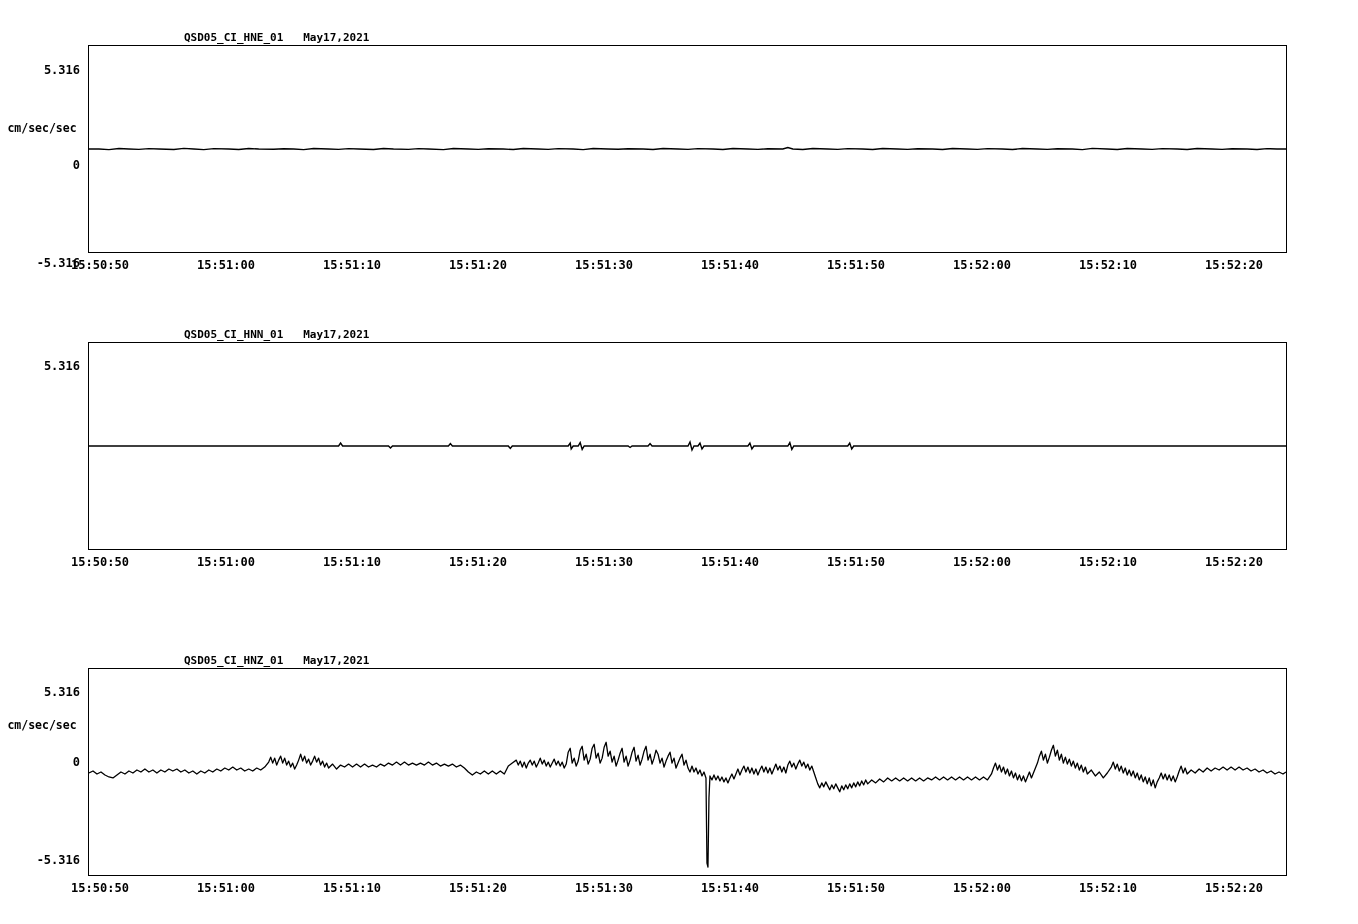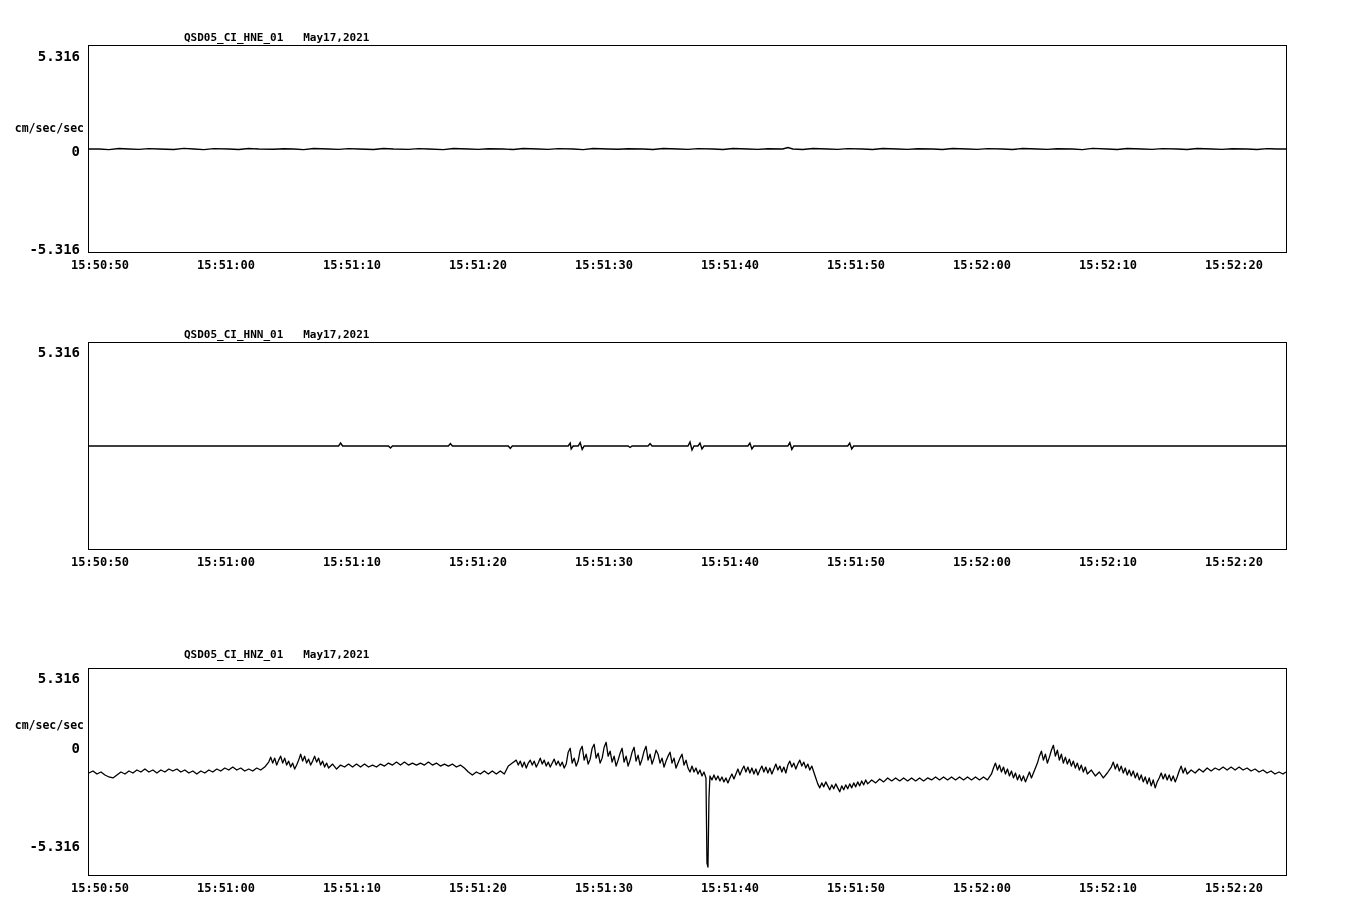--- a/index.html
+++ b/index.html
@@ -42,34 +42,35 @@
   .panel-title {
     position: absolute;
     font-size: 11px;
     font-family: "DejaVu Sans Mono", monospace;
     font-weight: bold;
     white-space: pre;
     letter-spacing: 0px;
   }
   .y-label-top, .y-label-bottom, .y-label-zero {
     position: absolute;
-    font-size: 14px;
+    font-size: 12px;
     font-weight: bold;
     font-family: "DejaVu Sans Mono", monospace;
     text-align: right;
     width: 80px;
     left: 0px;
     white-space: pre;
+    margin-top: 15px;
   }
   .y-units {
     position: absolute;
     font-size: 11.5px;
     font-weight: bold;
     font-family: "DejaVu Sans Mono", monospace;
-    text-align: right;
+    text-align: center;
     width: 84px;
     left: 0px;
     white-space: pre;
   }
   .xaxis {
     position: absolute;
     left: 88px;
     width: 1199px;
     height: 18px;
   }
@@ -135,21 +136,21 @@
       <div class="xtick-label" style="left:516px;">15:51:30</div>
       <div class="xtick-label" style="left:642px;">15:51:40</div>
       <div class="xtick-label" style="left:768px;">15:51:50</div>
       <div class="xtick-label" style="left:894px;">15:52:00</div>
       <div class="xtick-label" style="left:1020px;">15:52:10</div>
       <div class="xtick-label" style="left:1146px;">15:52:20</div>
     </div>
   </div>
 
   <div class="panel" style="top:612px;height:312px;">
-    <div class="panel-title" style="left:184px; top:36px;">QSD05_CI_HNZ_01   May17,2021</div>
+    <div class="panel-title" style="left:184px; top:42px;">QSD05_CI_HNZ_01   May17,2021</div>
     <div class="y-label-top" style="top:58px;">5.316</div>
 
     <div class="plot-frame" style="top:56px;height:208px;">
       <svg class="plot-svg" viewBox="0 0 1199 208" preserveAspectRatio="none">
         <path fill="none" stroke="#000000" stroke-width="1.3" stroke-linejoin="round" d="
         M0,105 L4,103 L8,106 L12,104 L16,107 L20,109 L24,110 L28,107 L32,104 L36,106 L40,103 L44,105 L48,102 L52,104 L56,101 L60,104 L64,102 L68,105 L72,102 L76,104 L80,101 L84,103 L88,101 L92,104 L96,102 L100,105 L104,103 L108,106 L112,103 L116,105 L120,102 L124,104 L128,101 L132,103 L136,100 L140,102 L144,99 L148,102 L152,100 L156,103 L160,101 L164,103 L168,100 L172,102
         L176,99 L180,94 L182,89 L184,95 L186,90 L188,97 L190,92 L192,88 L194,95 L196,90 L198,97 L200,93 L202,99 L204,95 L206,101 L208,97 L210,92 L212,86 L214,93 L216,88 L218,95 L220,91 L222,97 L224,93 L226,88 L228,94 L230,90 L232,97 L234,93 L236,99 L238,95 L240,100 L244,96 L248,101 L252,97 L256,99 L260,96 L264,99 L268,96 L272,99 L276,96 L280,99
         L284,97 L288,99 L292,96 L296,98 L300,95 L304,97 L308,94 L312,97 L316,94 L320,97 L324,95 L328,97 L332,95 L336,97 L340,94 L344,97 L348,95 L352,98 L356,96 L360,98 L364,96 L368,99 L372,97 L376,100 L380,104 L384,107 L388,104 L392,106 L396,103 L400,106 L404,103 L408,106 L412,103 L416,106
         L420,98 L424,95 L428,92 L430,97 L432,93 L434,99 L436,94 L438,100 L440,95 L442,92 L444,97 L446,93 L448,99 L450,95 L452,90 L454,96 L456,92 L458,98 L460,94 L462,99 L464,95 L466,91 L468,97 L470,93 L472,98 L474,94 L476,100 L478,96
         L480,84 L482,80 L484,95 L486,90 L488,98 L490,93 L492,82 L494,78 L496,92 L498,86 L500,96 L502,91 L504,80 L506,76 L508,90 L510,85 L512,95 L514,90 L516,79 L518,74 L520,88 L522,83 L524,94 L526,88 L528,98 L530,92 L532,85 L534,80 L536,94 L538,88 L540,98 L542,92 L544,84 L546,79 L548,93 L550,87 L552,97 L554,91 L556,83 L558,78 L560,92 L562,86 L564,96 L566,90 L568,82 L570,86 L572,95 L574,90 L576,99 L578,93 L580,88 L582,84 L584,95 L586,90 L588,100 L590,95 L592,90 L594,86 L596,97 L598,92

